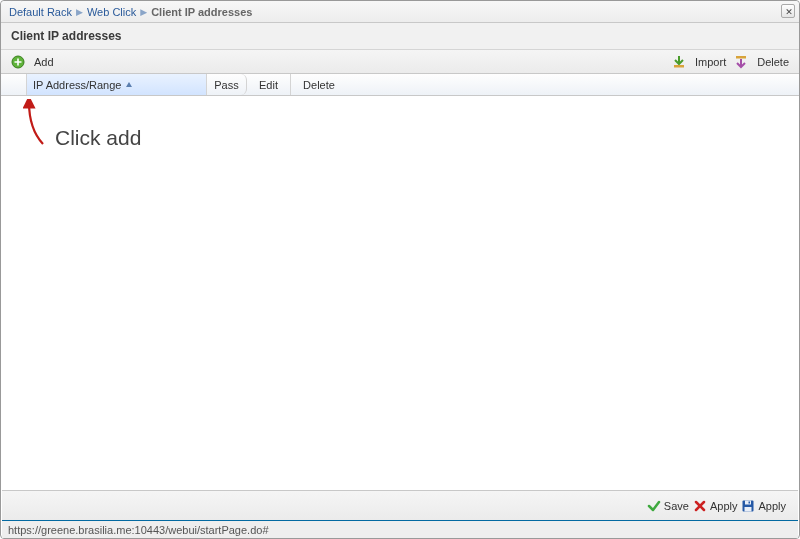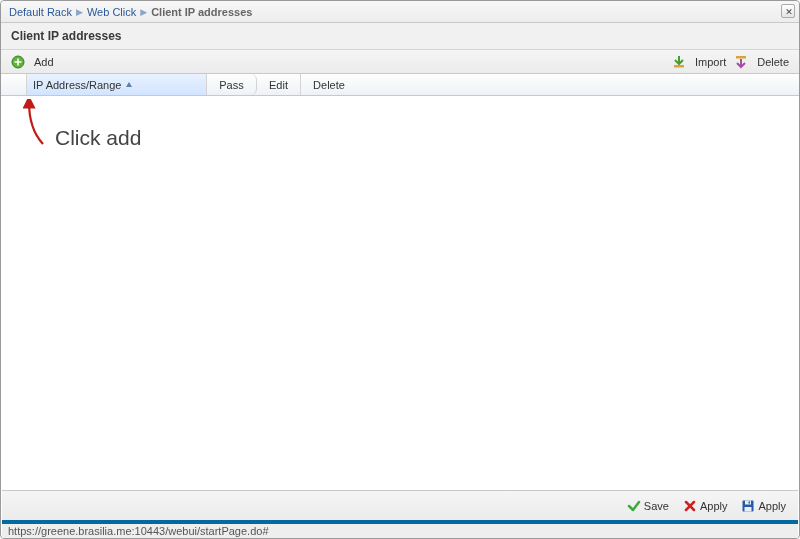--- a/index.html
+++ b/index.html
@@ -19,34 +19,34 @@
   .spacer { flex: 1; }
   .icon { width: 14px; height: 14px; display: inline-flex; align-items: center; justify-content: center; }
   .icon svg { width: 14px; height: 14px; display: block; }
   
   .table-header { display: flex; height: 22px; background: linear-gradient(#fefefe, #eef2f7); border-bottom: 1px solid #c8c8c8; }
   .th { border-right: 1px solid #d4d4d4; display: flex; align-items: center; padding: 0 6px; color: #333; cursor: pointer; font-size: 11px; }
   .th.selected { background: linear-gradient(#e9f2ff, #d2e4ff); }
   .th .sort-arrow { margin-left: 4px; }
   .col-checkbox { width: 26px; justify-content: center; }
   .col-ip { width: 180px; }
-  .col-pass { width: 50px; justify-content: center; border-radius: 6px; }
+  .col-pass { width: 40px; justify-content: center; border-radius: 6px; }
   .col-desc { flex: 1; justify-content: center; }
   .col-edit { width: 44px; justify-content: center; }
   .col-delete { width: 56px; justify-content: center; }
   
   .table-body { position: relative; height: 390px; background: #fff; }
   
   .annotation-arrow { position: absolute; left: 22px; top: 3px; pointer-events: none; }
   .annotation-text { position: absolute; left: 54px; top: 30px; font-family: Arial, sans-serif; font-size: 21px; color: #444; pointer-events: none; }
   
-  .action-bar { position: absolute; left: 1px; right: 1px; bottom: 18px; height: 30px; display: flex; align-items: center; justify-content: flex-end; gap: 10px; padding: 0 10px; background: linear-gradient(#f5f5f5, #ebebeb); border-top: 1px solid #c8c8c8; }
+  .action-bar { position: absolute; left: 1px; right: 1px; bottom: 18px; height: 30px; display: flex; align-items: center; justify-content: flex-end; gap: 0; padding: 0 10px; background: linear-gradient(#f5f5f5, #ebebeb); border-top: 1px solid #c8c8c8; }
   .act-btn { display: flex; align-items: center; gap: 3px; cursor: pointer; color: #333; padding: 2px 2px; }
   
-  .status-bar { position: absolute; left: 1px; right: 1px; bottom: 0; height: 18px; background: #eee; border-top: 4px solid #0369a1; font-size: 11px; color: #555; padding: 2px 6px; display: flex; align-items: center; }
+  .status-bar { position: absolute; left: 1px; right: 1px; bottom: 0; height: 18px; background: #eee; border-top: 1px solid #0369a1; font-size: 11px; color: #555; padding: 2px 6px; display: flex; align-items: center; }
 </style>
 </head>
 <body>
 
 <div class="window">
 
   <div class="breadcrumb">
     <span class="link">Default Rack</span>
     <span class="sep">▶</span>
     <span class="link">Web Click</span>

